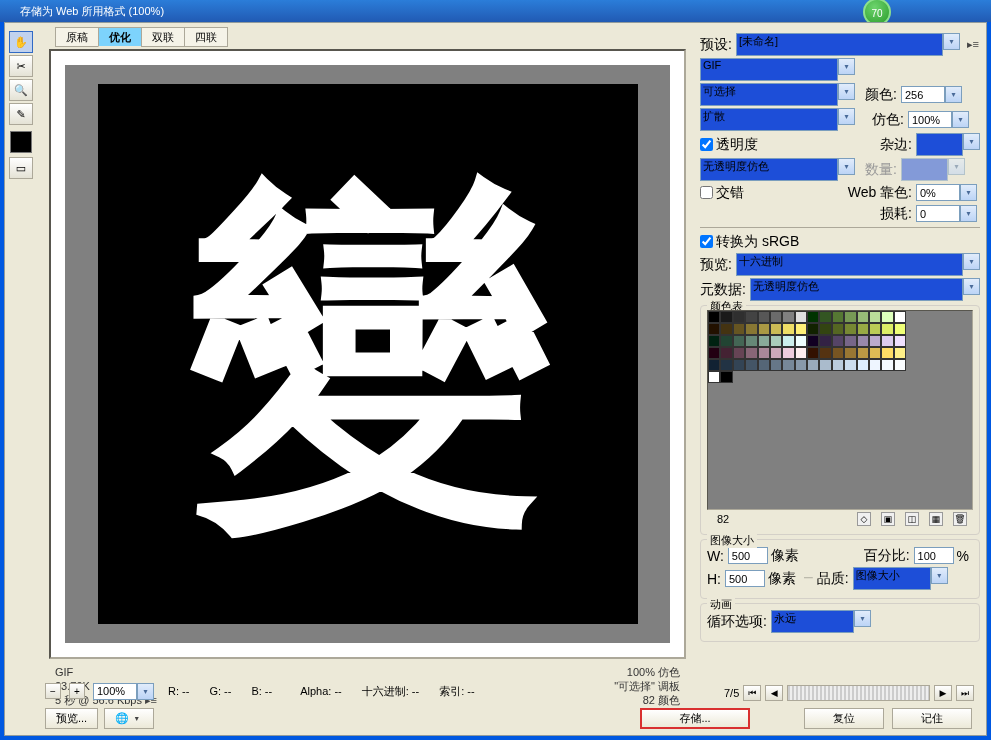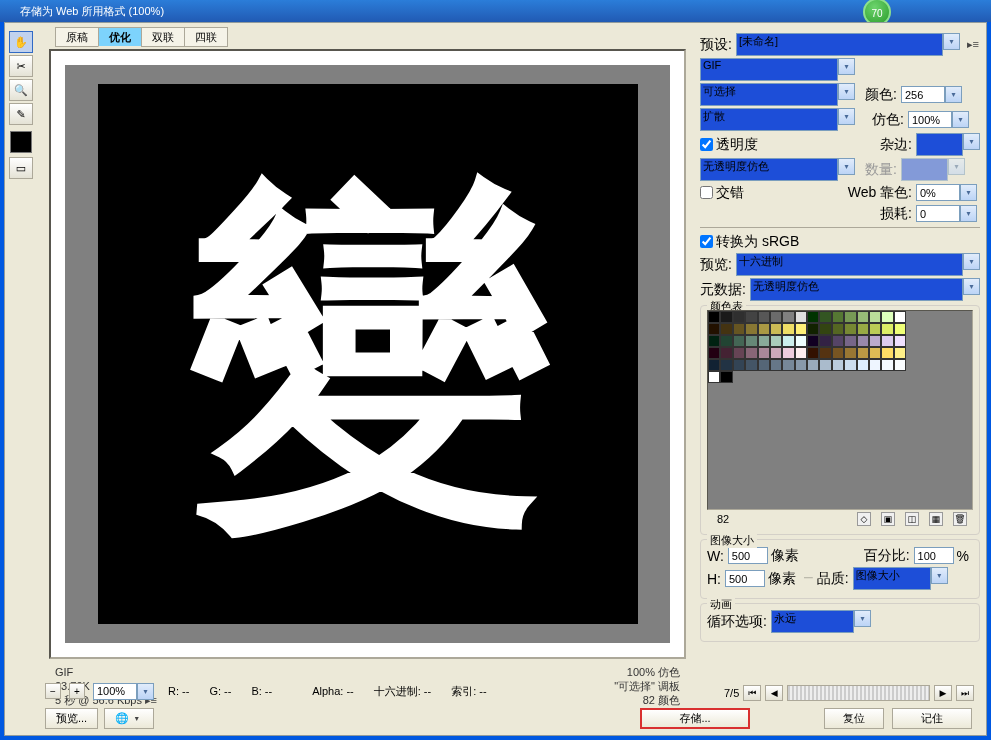--- a/index.html
+++ b/index.html
@@ -358,21 +358,21 @@
   <div class="bottom-bar">
     <div class="small-btn">−</div>
     <div class="small-btn">+</div>
     <div class="zoom-sel">
       <input class="txt-input" style="width: 44px;" value="100%">
       <div class="sel-arrow">▾</div>
     </div>
     <span class="status-seg">R: --</span>
     <span class="status-seg">G: --</span>
     <span class="status-seg">B: --</span>
-    <span class="status-seg" style="margin-left:20px">Alpha: --</span>
+    <span class="status-seg" style="margin-left:8px">Alpha: --</span>
     <span class="status-seg">十六进制: --</span>
     <span class="status-seg">索引: --</span>
   </div>
 
   <div class="pager">
     <span>7/5</span>
     <div class="pager-btn">⏮</div>
     <div class="pager-btn">◀</div>
     <div class="pager-strip"></div>
     <div class="pager-btn">▶</div>
@@ -384,21 +384,21 @@
         <span>预览...</span>
       </div>
     <div class="btn small" style="margin-left:6px">
         <span>🌐</span>
         <span class="menu-arrow">▾</span>
       </div>
     <div class="btn btn-save">
         <span>存储...</span>
       </div>
     <div class="btn-group-right">
-      <div class="btn" style="width:60px;justify-content:center">
+      <div class="btn" style="width:80px;justify-content:center">
           <span>复位</span>
         </div>
       <div class="btn" style="width:80px;justify-content:center">
           <span>记住</span>
         </div>
     </div>
   </div>
 
 </div>
 

